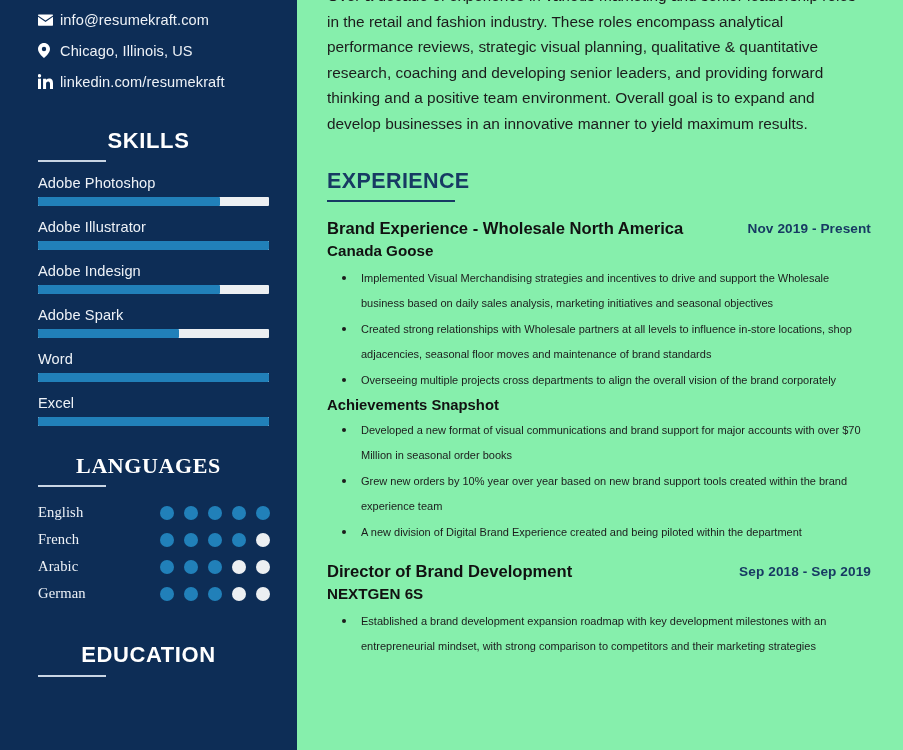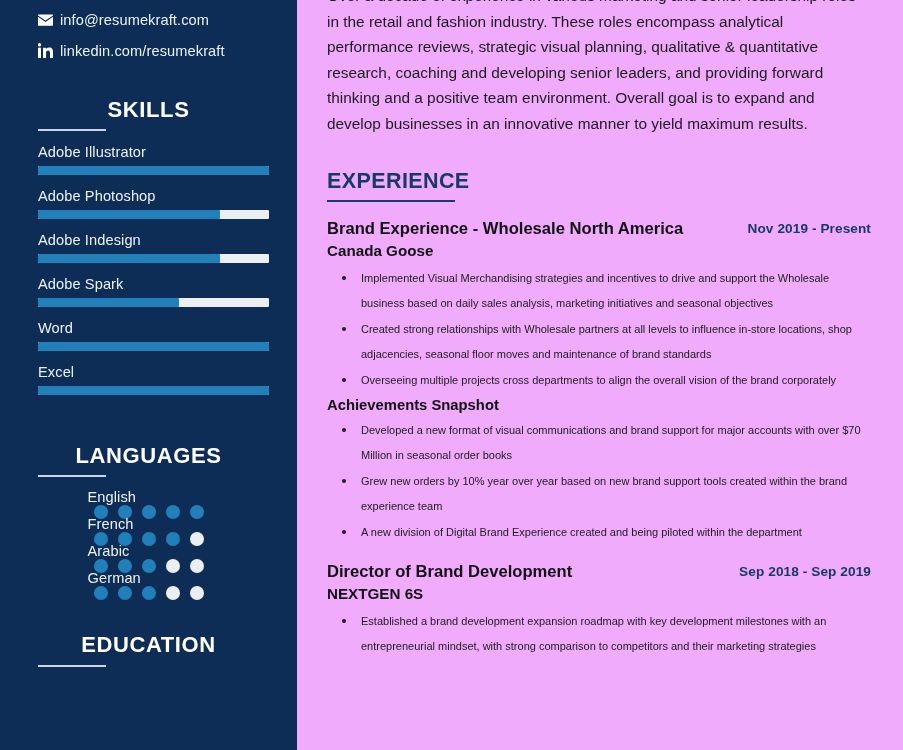--- a/index.html
+++ b/index.html
@@ -12,21 +12,21 @@
     width: 903px;
     height: 750px;
     overflow: hidden;
   }
   .page {
     position: relative;
     width: 903px;
     height: 750px;
     display: flex;
     overflow: hidden;
-    background: #f0abfc;
+    background: #86efac;
   }
 
   
   .sidebar {
     width: 297px;
     min-width: 297px;
     background: #0d2d56;
     color: #ffffff;
     position: relative;
     overflow: hidden;
@@ -97,21 +97,20 @@
   .skill-fill {
     height: 100%;
     background: #2180b9;
     border-radius: 1px;
   }
 
   .lang-row {
     display: flex;
     align-items: center;
     height: 27px;
-    flex-direction: column;
   }
   .lang-name {
     font-size: 14.6px;
     color: #eef2f7;
     width: 122px;
     min-width: 122px;
     letter-spacing: 0.1px;
   }
   .lang-dots { display: flex; gap: 10px; }
   .dot {
@@ -217,44 +216,52 @@
         <span class="contact-icon">
           <svg width="15" height="12" viewBox="0 0 16 12">
             <path fill="#ffffff" d="M0 1.2 8 6.6 16 1.2V0.6A0.6 0.6 0 0 0 15.4 0H0.6A0.6 0.6 0 0 0 0 0.6Z"></path>
             <path fill="#ffffff" d="M0 2.6V11.4A0.6 0.6 0 0 0 0.6 12H15.4A0.6 0.6 0 0 0 16 11.4V2.6L8 8Z"></path>
           </svg>
         </span>
         <span class="contact-text">info@resumekraft.com</span>
       </li>
       <li class="contact-row">
         <span class="contact-icon">
+          <svg width="12" height="15" viewBox="0 0 12 15">
+            <path fill="#ffffff" d="M6 0C2.7 0 0 2.7 0 6c0 4.4 6 9 6 9s6-4.6 6-9c0-3.3-2.7-6-6-6zm0 8.2A2.2 2.2 0 1 1 6 3.8a2.2 2.2 0 0 1 0 4.4z"></path>
+          </svg>
+        </span>
+        <span class="contact-text">Chicago, Illinois, US</span>
+      </li>
+      <li class="contact-row">
+        <span class="contact-icon">
           <svg width="15" height="15" viewBox="0 0 16 16">
             <rect x="0" y="5" width="3.2" height="11" fill="#ffffff"></rect>
             <circle cx="1.6" cy="1.8" r="1.8" fill="#ffffff"></circle>
             <path fill="#ffffff" d="M5.4 5h3.1v1.5c0.45-0.85 1.55-1.75 3.2-1.75 3.4 0 4.3 2 4.3 5.1V16h-3.2v-5.5c0-1.6-0.6-2.6-2-2.6-1.15 0-1.8 0.8-2.1 1.55-0.1 0.27-0.1 0.65-0.1 1.02V16H5.4z"></path>
           </svg>
         </span>
         <span class="contact-text">linkedin.com/resumekraft</span>
       </li>
     </ul>
 
     <div class="sb-section" style="margin-top:32px;">
       <div class="sb-heading">SKILLS</div>
       <div class="sb-heading-rule"></div>
       <div id="skills-container">
           <div class="skill-item">
+            <div class="skill-label">Adobe Photoshop</div>
+            <div class="skill-track">
+              <div class="skill-fill" style="width: 79%;"></div>
+            </div>
+          </div>
+          <div class="skill-item">
             <div class="skill-label">Adobe Illustrator</div>
             <div class="skill-track">
               <div class="skill-fill" style="width: 100%;"></div>
-            </div>
-          </div>
-          <div class="skill-item">
-            <div class="skill-label">Adobe Photoshop</div>
-            <div class="skill-track">
-              <div class="skill-fill" style="width: 79%;"></div>
             </div>
           </div>
           <div class="skill-item">
             <div class="skill-label">Adobe Indesign</div>
             <div class="skill-track">
               <div class="skill-fill" style="width: 79%;"></div>
             </div>
           </div>
           <div class="skill-item">
             <div class="skill-label">Adobe Spark</div>
@@ -270,21 +277,21 @@
           </div>
           <div class="skill-item">
             <div class="skill-label">Excel</div>
             <div class="skill-track">
               <div class="skill-fill" style="width: 100%;"></div>
             </div>
           </div>
         </div>
     </div>
 
-    <div class="sb-section" style="margin-top:49px;">
+    <div class="sb-section" style="margin-top:28px;font-family:Liberation Serif, serif;">
       <div class="sb-heading">LANGUAGES</div>
       <div class="sb-heading-rule"></div>
       <div id="languages-container" style="margin-top:12px;">
           <div class="lang-row">
             <span class="lang-name">English</span>
             <span class="lang-dots">
               <span class="dot on"></span>
               <span class="dot on"></span>
               <span class="dot on"></span>
               <span class="dot on"></span>

